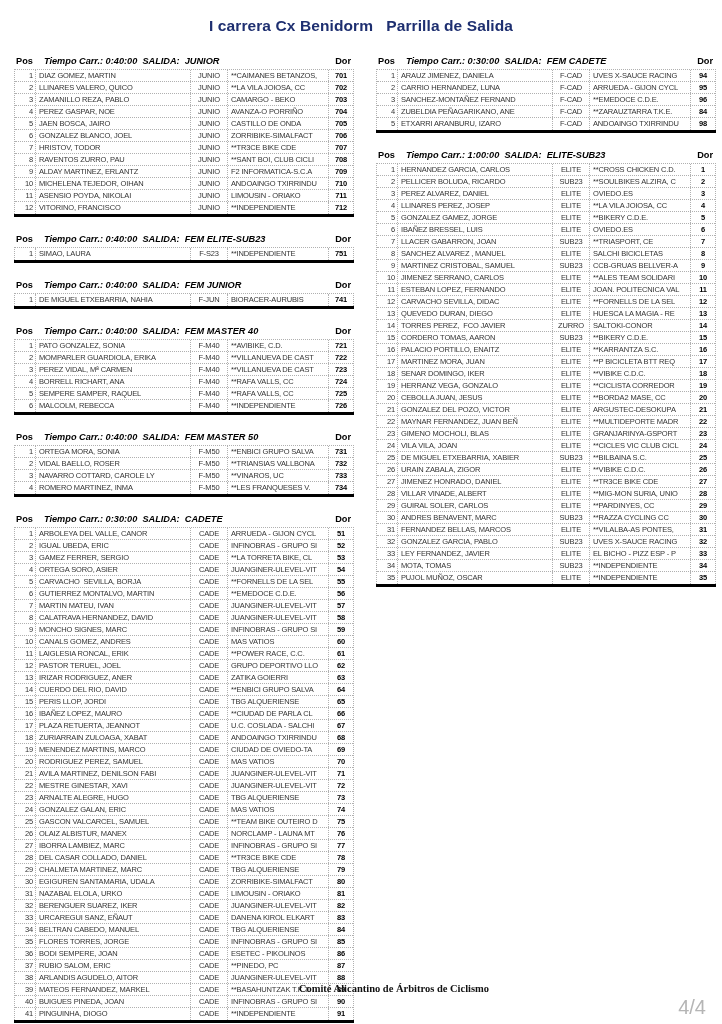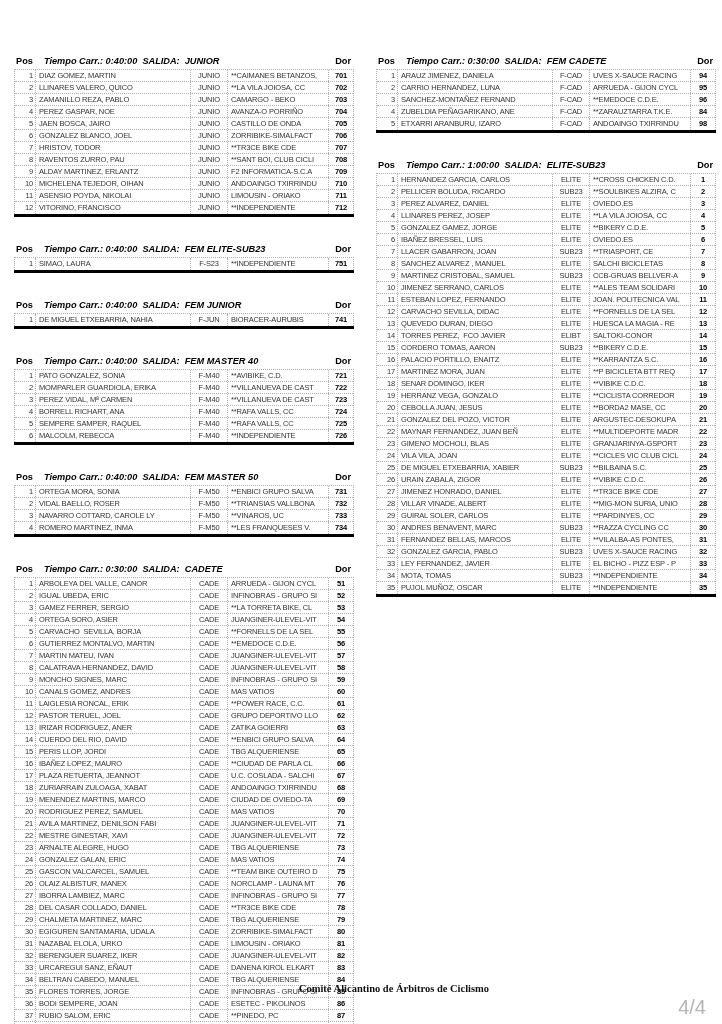--- a/index.html
+++ b/index.html
@@ -24,21 +24,21 @@
     text-align: center;
     color: var(--navy);
     font-weight: bold;
     font-size: 15.5px;
     white-space: pre;
     letter-spacing: 0.1px;
   }
   .col { position: absolute; top: 52px; width: 340px; }
   .col-left { left: 14px; }
   .col-right { left: 376px; }
-  .tbl { margin-bottom: 23px; border-bottom: 3px solid var(--rule); }
+  .tbl { margin-bottom: 13px; border-bottom: 3px solid var(--rule); }
   .thead {
     display: flex; align-items: center;
     height: 17px;
     font-weight: bold; font-size: 9.2px; color: #000;
   }
   .th-pos { width: 30px; text-align: left; padding-left: 2px; }
   .th-mid { flex: 1; text-align: left; white-space: pre; font-style: italic; }
   .th-dor { width: 28px; text-align: right; padding-right: 3px; }
   .tbody { border: 1px dotted var(--dotted); border-bottom: none; }
   .row {
@@ -63,20 +63,21 @@
   .page-number {
     position: absolute; top: 996px; right: 16px;
     font-size: 20px; color: var(--pagenum);
     font-weight: normal;
   }
 </style>
 </head>
 <body>
 
 <div class="page">
+  <div class="doc-title">I carrera Cx Benidorm   Parrilla de Salida</div>
 
   <div class="col col-left">
       <section class="tbl">
         <div class="thead">
           <span class="th-pos">Pos</span>
           <span class="th-mid">Tiempo Carr.: 0:40:00  SALIDA:  JUNIOR</span>
           <span class="th-dor">Dor</span>
         </div>
         <div class="tbody">
           <div class="row">
@@ -721,21 +722,21 @@
           <div class="row">
             <span class="c-pos">13</span>
             <span class="c-name">QUEVEDO DURAN, DIEGO</span>
             <span class="c-cat">ELITE</span>
             <span class="c-club">HUESCA LA MAGIA - RE</span>
             <span class="c-dor">13</span>
           </div>
           <div class="row">
             <span class="c-pos">14</span>
             <span class="c-name">TORRES PEREZ,  FCO JAVIER</span>
-            <span class="c-cat">ELIBT</span>
+            <span class="c-cat">ZURRO</span>
             <span class="c-club">SALTOKI-CONOR</span>
             <span class="c-dor">14</span>
           </div>
           <div class="row">
             <span class="c-pos">15</span>
             <span class="c-name">CORDERO TOMAS, AARON</span>
             <span class="c-cat">SUB23</span>
             <span class="c-club">**BIKERY C.D.E.</span>
             <span class="c-dor">15</span>
           </div>

